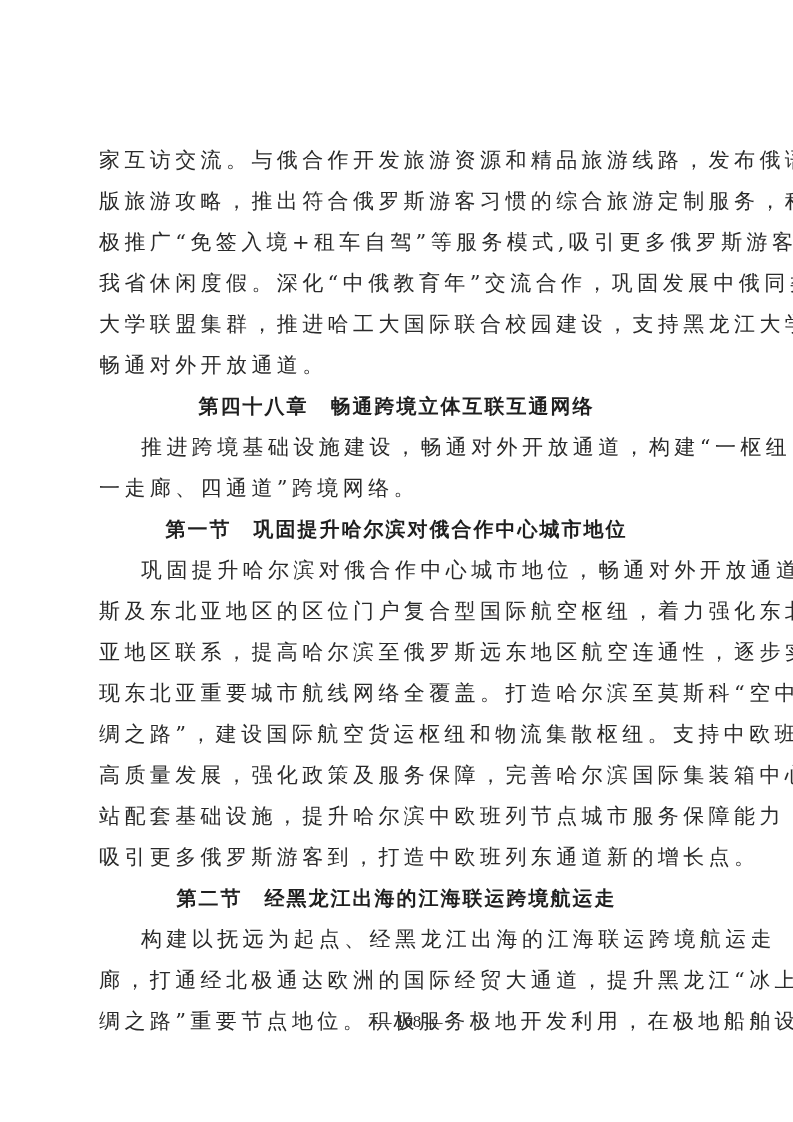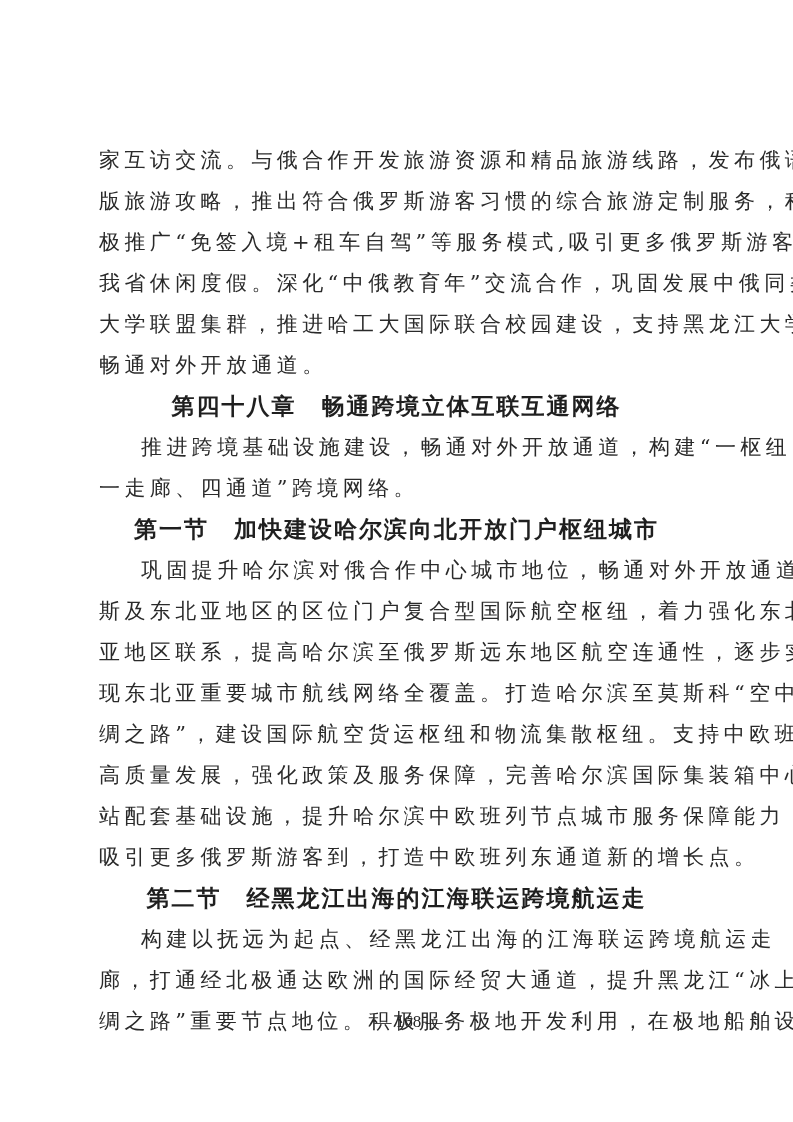--- a/index.html
+++ b/index.html
@@ -10,42 +10,42 @@
   .page { position: absolute; left: 99px; top: 0; width: 595px; }
   .line {
     position: absolute; left: 0; width: 595px; height: 40px; line-height: 40px;
     font-size: 21px; white-space: nowrap; letter-spacing: 4.4px; text-align: justify;
     text-align-last: justify;
   }
   .line.last { text-align-last: left; }
   .indent { padding-left: 42px; box-sizing: border-box; }
   .heading {
     position: absolute; left: 0; width: 595px; height: 40px; line-height: 40px;
-    font-size: 23px; font-weight: bold; text-align: center; white-space: nowrap; letter-spacing: 2px;
+    font-size: 20px; font-weight: bold; text-align: center; white-space: nowrap; letter-spacing: 2px;
     color: #1f1f1f;
   }
   .footer {
     position: absolute; top: 1012px; left: 12px; width: 793px; text-align: center;
     font-size: 17px; font-family: "Liberation Serif", serif; color: #222;
   }
 </style>
 </head>
 <body>
 
 <div class="page">
   <div class="line" style="top:140px">家互访交流。与俄合作开发旅游资源和精品旅游线路，发布俄语</div>
   <div class="line" style="top:181px">版旅游攻略，推出符合俄罗斯游客习惯的综合旅游定制服务，积</div>
   <div class="line" style="top:222px">极推广“免签入境+租车自驾”等服务模式,吸引更多俄罗斯游客到</div>
   <div class="line" style="top:263px">我省休闲度假。深化“中俄教育年”交流合作，巩固发展中俄同类</div>
   <div class="line" style="top:304px">大学联盟集群，推进哈工大国际联合校园建设，支持黑龙江大学</div>
   <div class="line last" style="top:345px">畅通对外开放通道。</div>
   <div class="heading" style="top:386px">第四十八章　畅通跨境立体互联互通网络</div>
   <div class="line indent" style="top:427px">推进跨境基础设施建设，畅通对外开放通道，构建“一枢纽、</div>
   <div class="line last" style="top:468px">一走廊、四通道”跨境网络。</div>
-  <div class="heading" style="top:509px">第一节　加快建设哈尔滨向北开放门户枢纽城市</div>
+  <div class="heading" style="top:509px">第一节　巩固提升哈尔滨对俄合作中心城市地位</div>
   <div class="line indent" style="top:550px">巩固提升哈尔滨对俄合作中心城市地位，畅通对外开放通道</div>
   <div class="line" style="top:591px">斯及东北亚地区的区位门户复合型国际航空枢纽，着力强化东北</div>
   <div class="line" style="top:632px">亚地区联系，提高哈尔滨至俄罗斯远东地区航空连通性，逐步实</div>
   <div class="line" style="top:673px">现东北亚重要城市航线网络全覆盖。打造哈尔滨至莫斯科“空中丝</div>
   <div class="line" style="top:714px">绸之路”，建设国际航空货运枢纽和物流集散枢纽。支持中欧班列</div>
   <div class="line" style="top:755px">高质量发展，强化政策及服务保障，完善哈尔滨国际集装箱中心</div>
   <div class="line" style="top:796px">站配套基础设施，提升哈尔滨中欧班列节点城市服务保障能力，</div>
   <div class="line last" style="top:837px">吸引更多俄罗斯游客到，打造中欧班列东通道新的增长点。</div>
   <div class="heading" style="top:878px">第二节　经黑龙江出海的江海联运跨境航运走</div>
   <div class="line indent" style="top:919px">构建以抚远为起点、经黑龙江出海的江海联运跨境航运走</div>

